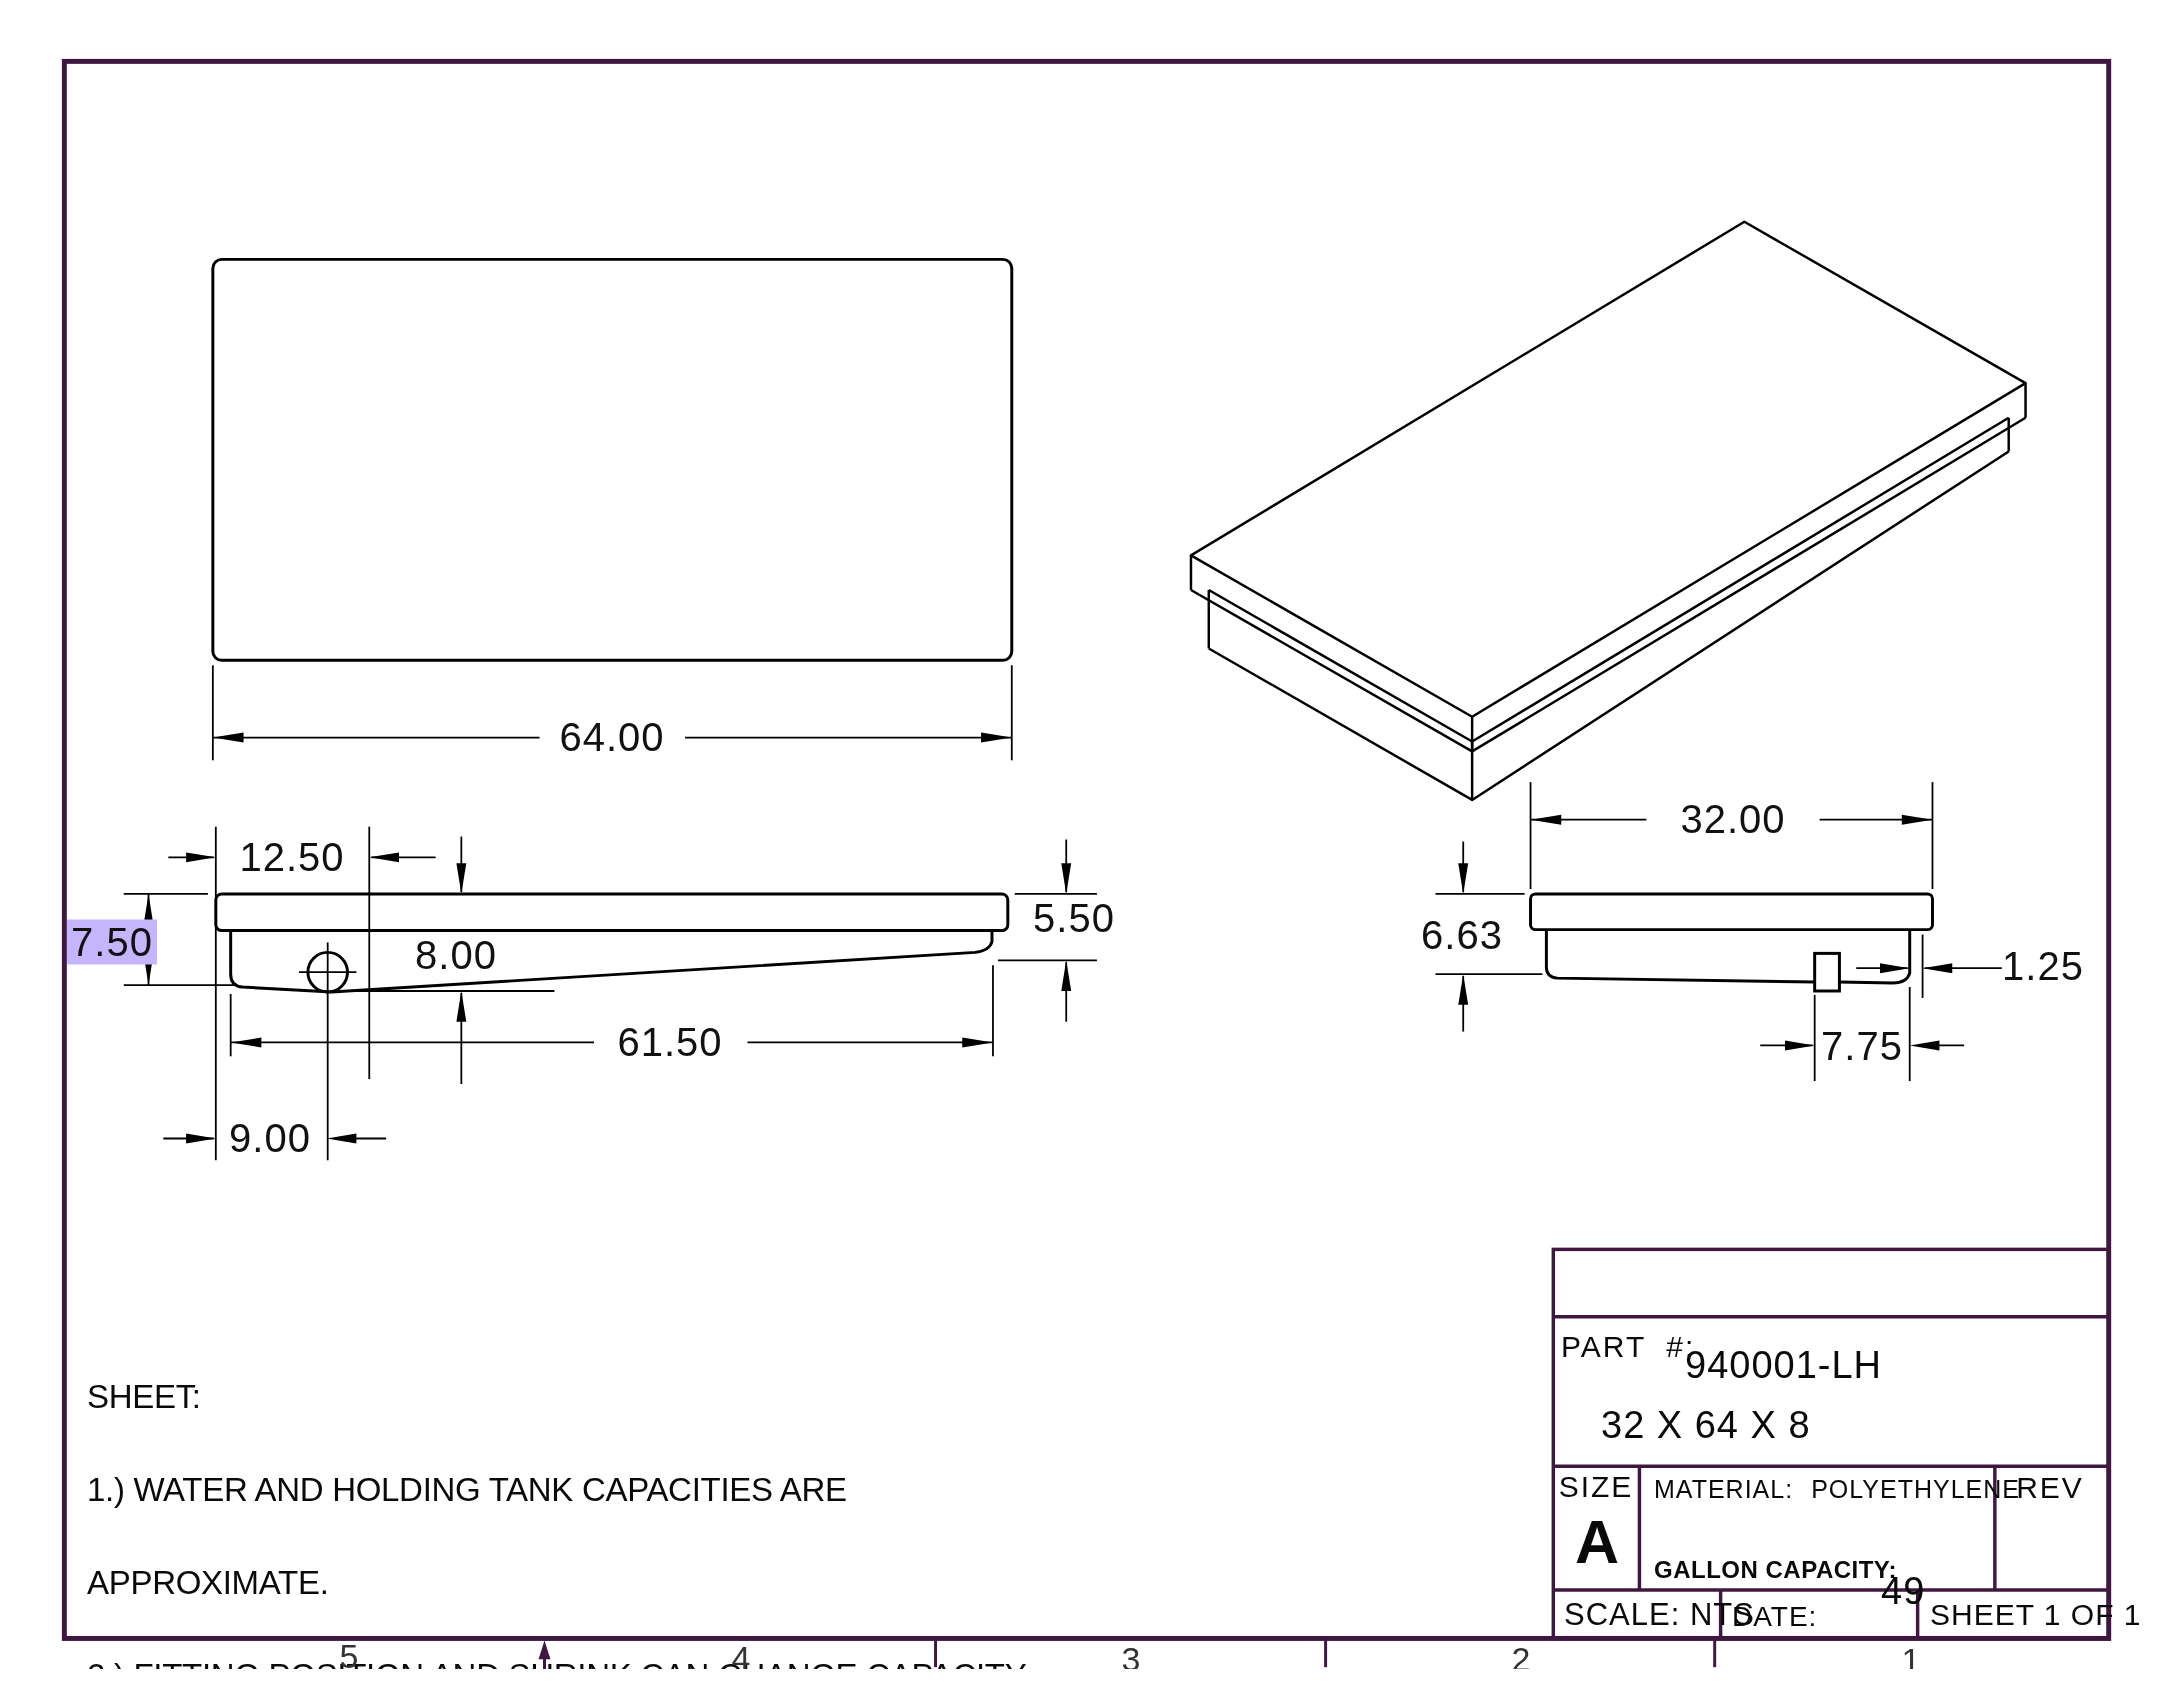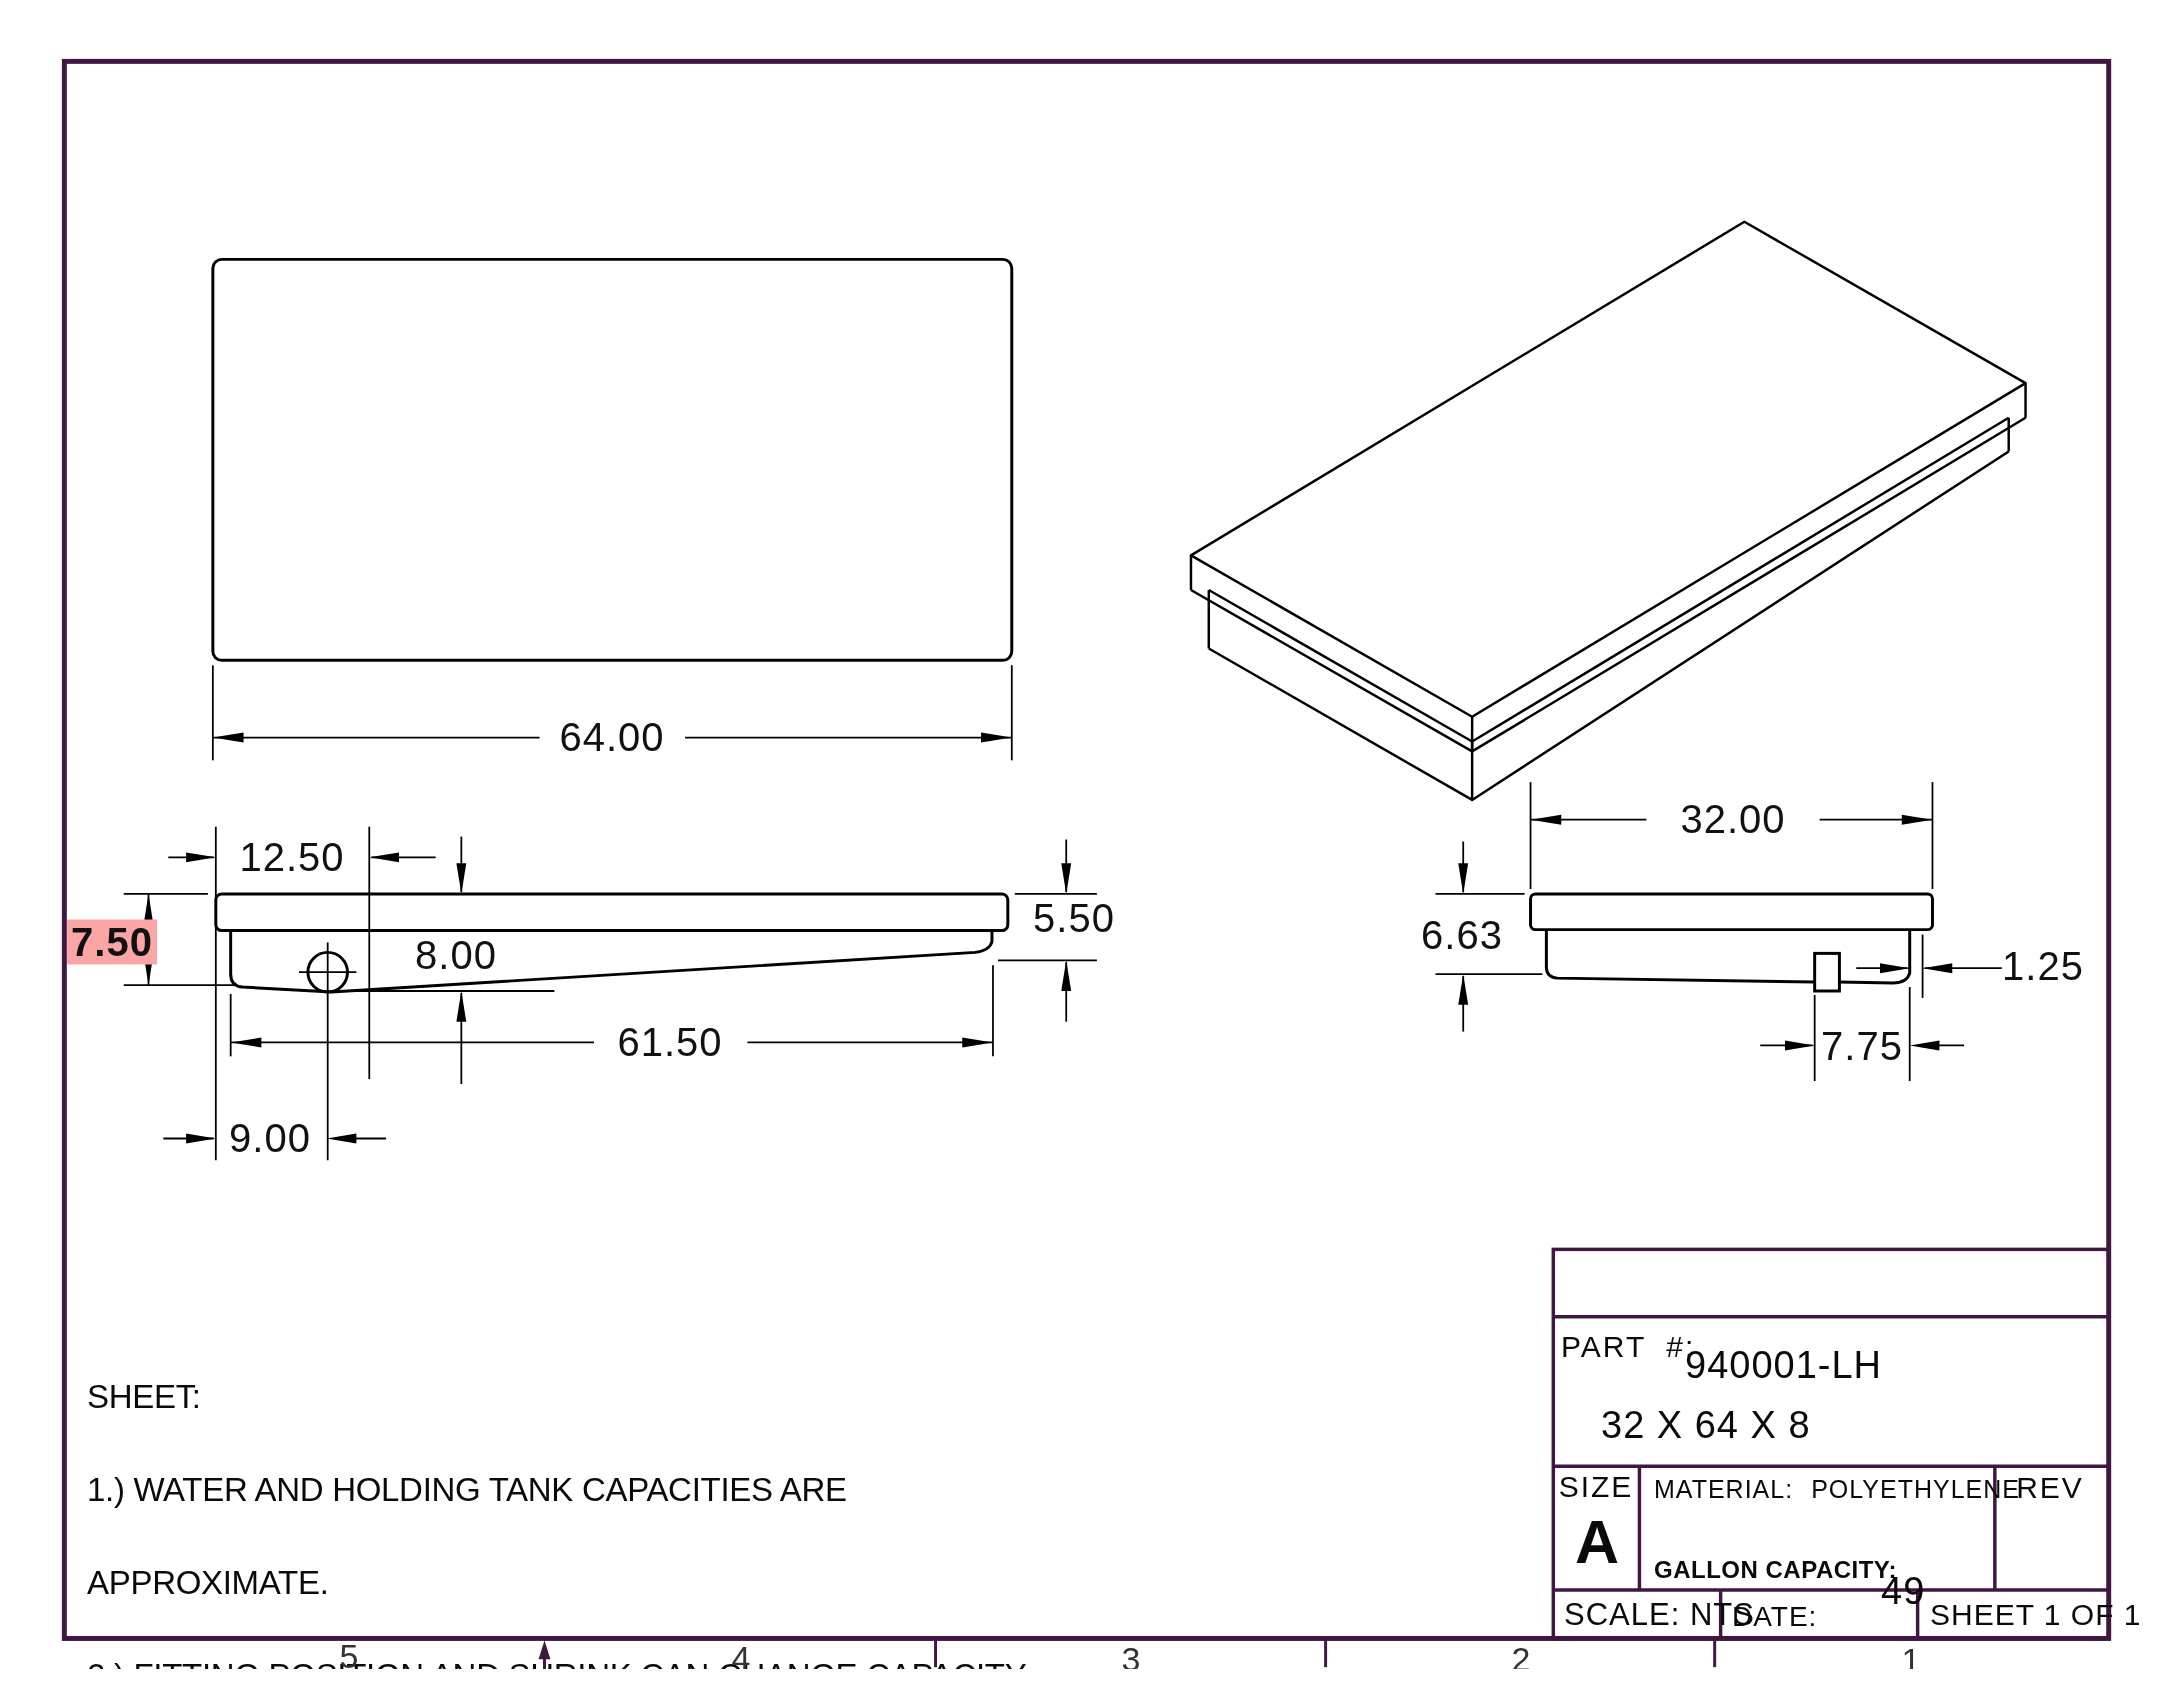--- a/index.html
+++ b/index.html
@@ -1,21 +1,21 @@
 <!DOCTYPE html>
 <html><head>
 <meta charset="utf-8">
 <style>
   html,body{margin:0;padding:0;background:#ffffff;}
   #sheet{position:relative;width:2178px;height:1669px;background:#ffffff;
          font-family:"Liberation Sans",sans-serif;color:#000;overflow:hidden;}
   svg{position:absolute;left:0;top:0;}
   .lbl{position:absolute;transform:translate(-50%,-50%);font-size:40px;letter-spacing:1px;
        color:#111;white-space:pre;}
-  .lbl.bg{background:#fca5a5;padding:0 4px;font-weight:bold;}
+  .lbl.bg{background:#c4b5fd;padding:0 4px;}
   .zone{position:absolute;transform:translate(-50%,-50%);font-size:34px;color:#333;}
   .notes{position:absolute;left:87px;top:1319px;font-size:33px;line-height:31px;
          letter-spacing:-0.3px;white-space:pre;color:#0a0a0a;}
   .tb{position:absolute;white-space:pre;color:#0a0a0a;}
   .vmid{transform:translateY(-50%);}
   .cmid{transform:translate(-50%,-50%);}
   .tb-company{font-family:"Liberation Serif",serif;font-size:67px;letter-spacing:10px;font-weight:600;}
   .tb-small{font-size:30px;letter-spacing:2px;}
   .tb-value{font-size:38px;letter-spacing:1px;margin-top:16px;}
   .tb-mat{font-size:25px;letter-spacing:1px;text-align:center;}

